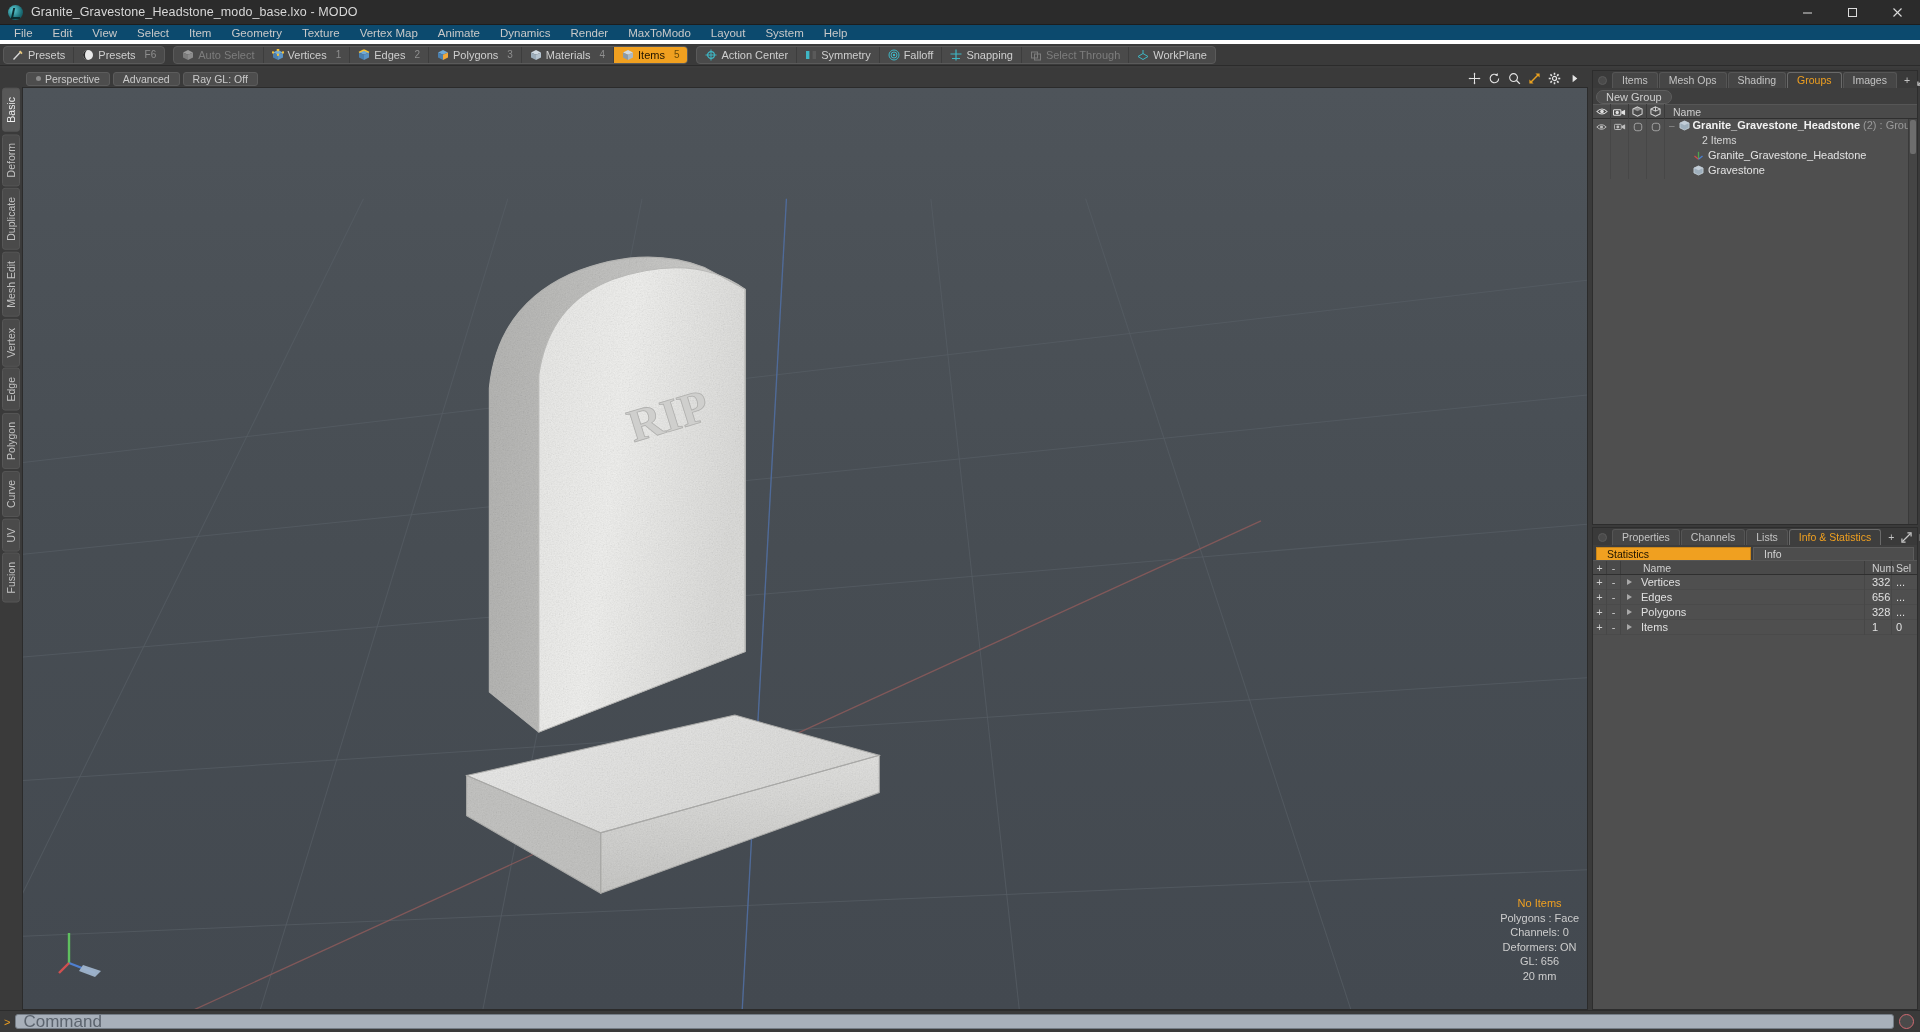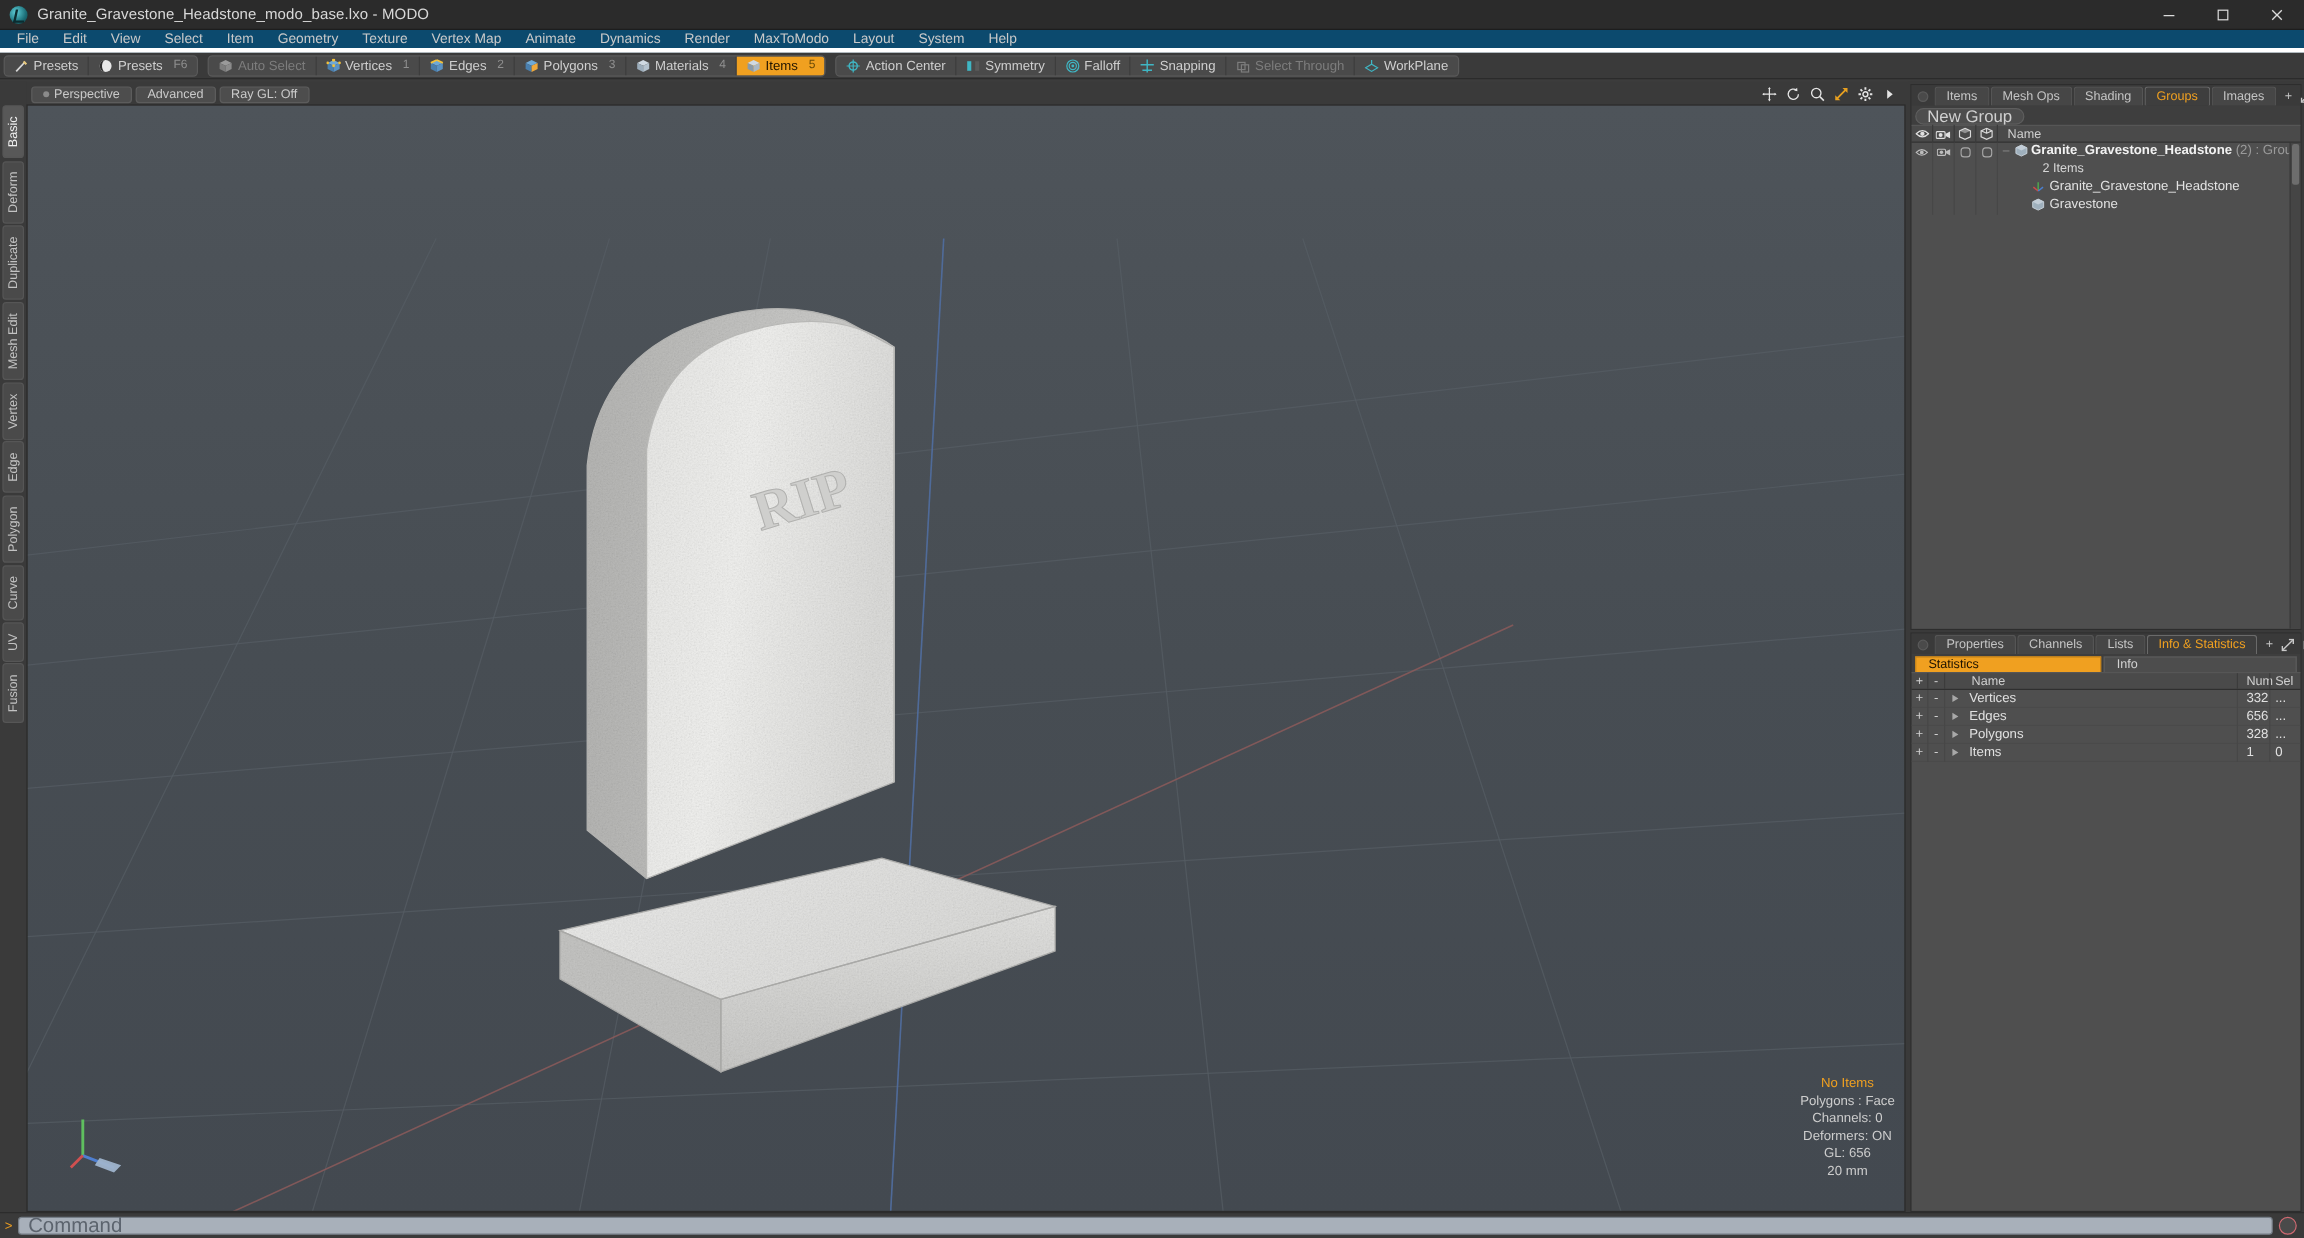--- a/index.html
+++ b/index.html
@@ -137,21 +137,21 @@
     border-radius:3px 3px 0 0;white-space:nowrap;
   }
   .ptab.sel{background:#3e3e3e;color:#f0a020;border-color:#6a6a6a;}
   .ptab.plus{padding:1px 6px 2px;background:transparent;border:none;color:#c4c4c4;}
   .ptabs-right{margin-left:auto;display:flex;align-items:center;gap:5px;padding:0 5px 2px 0;}
 
   .newgroup-row{height:16px;display:flex;align-items:center;padding:2px 3px 0 3px;background:#3e3e3e;}
   .newgroup-btn{
     height:14px;display:flex;align-items:center;padding:0 9px;
     background:#4d4d4d;border:1px solid #5e5e5e;border-radius:7px;
-    color:#d0d0d0;font-size:14px;
+    color:#d0d0d0;font-size:11px;
   }
 
   .tree-head{
     height:15px;display:flex;align-items:center;background:#4a4a4a;
     border-top:1px solid #565656;border-bottom:1px solid #2f2f2f;
   }
   .tcol{
     width:18px;height:15px;display:flex;align-items:center;justify-content:center;
     border-right:1px solid #3a3a3a;flex:none;
   }

